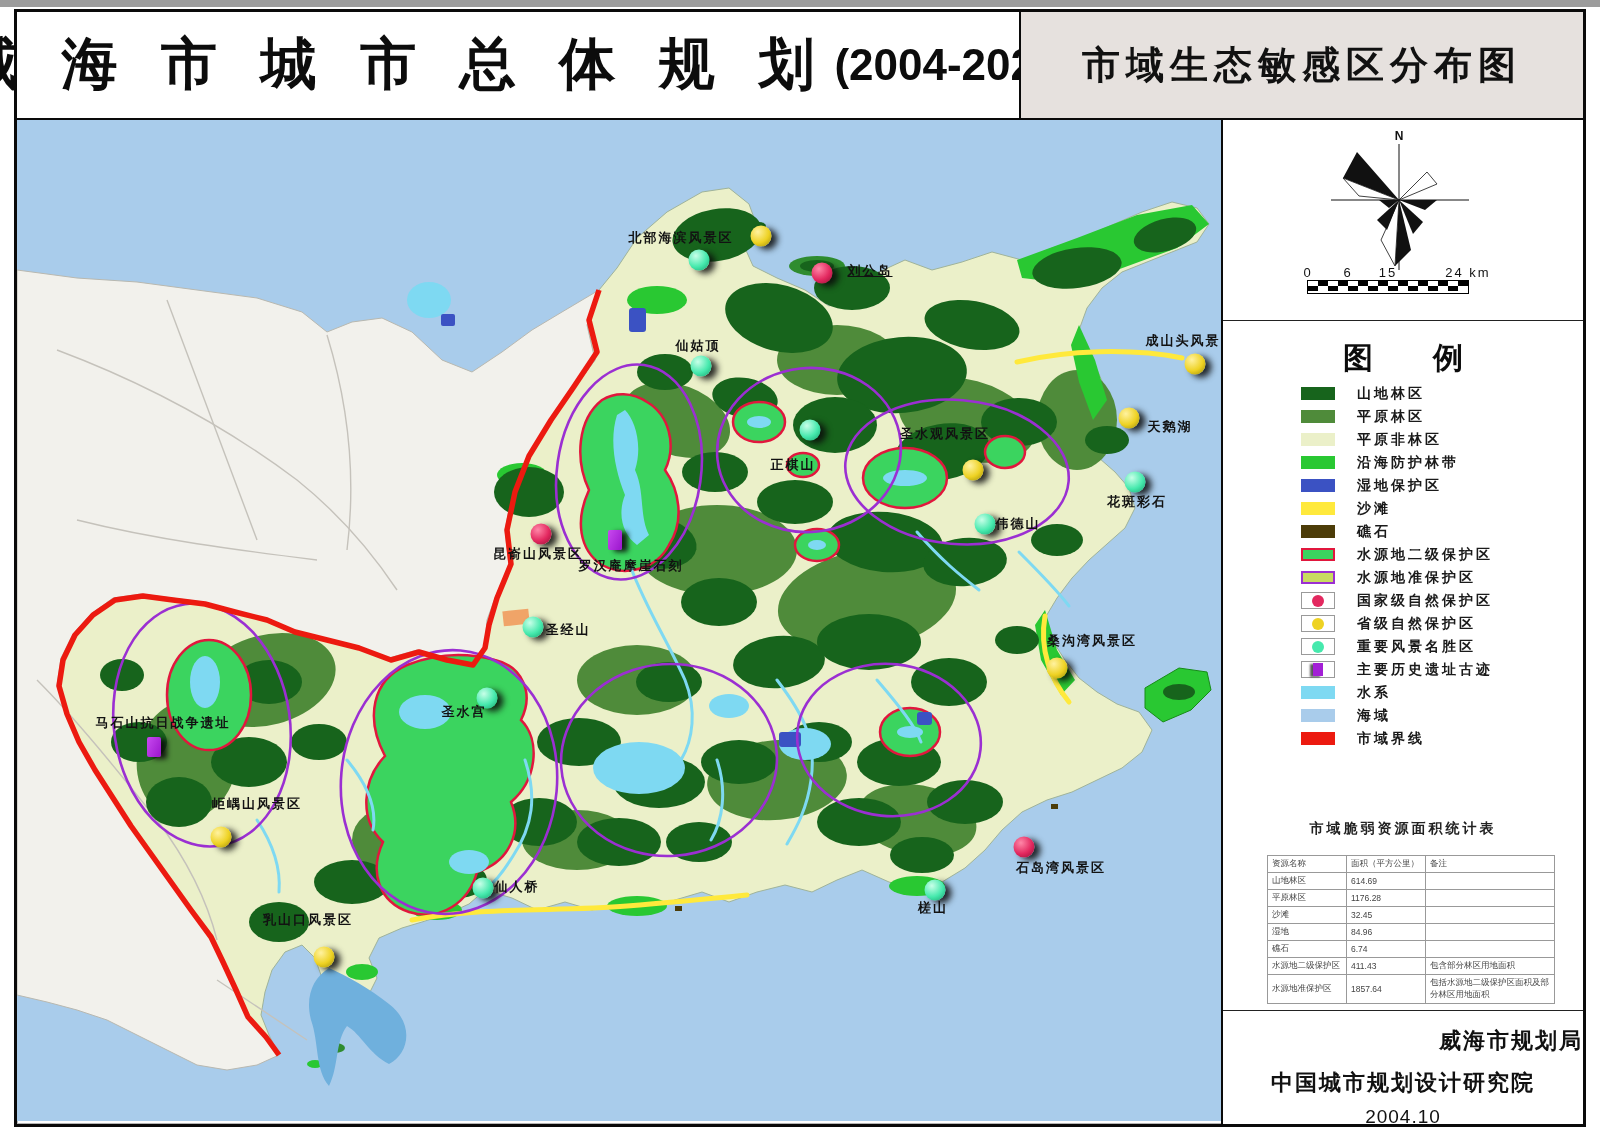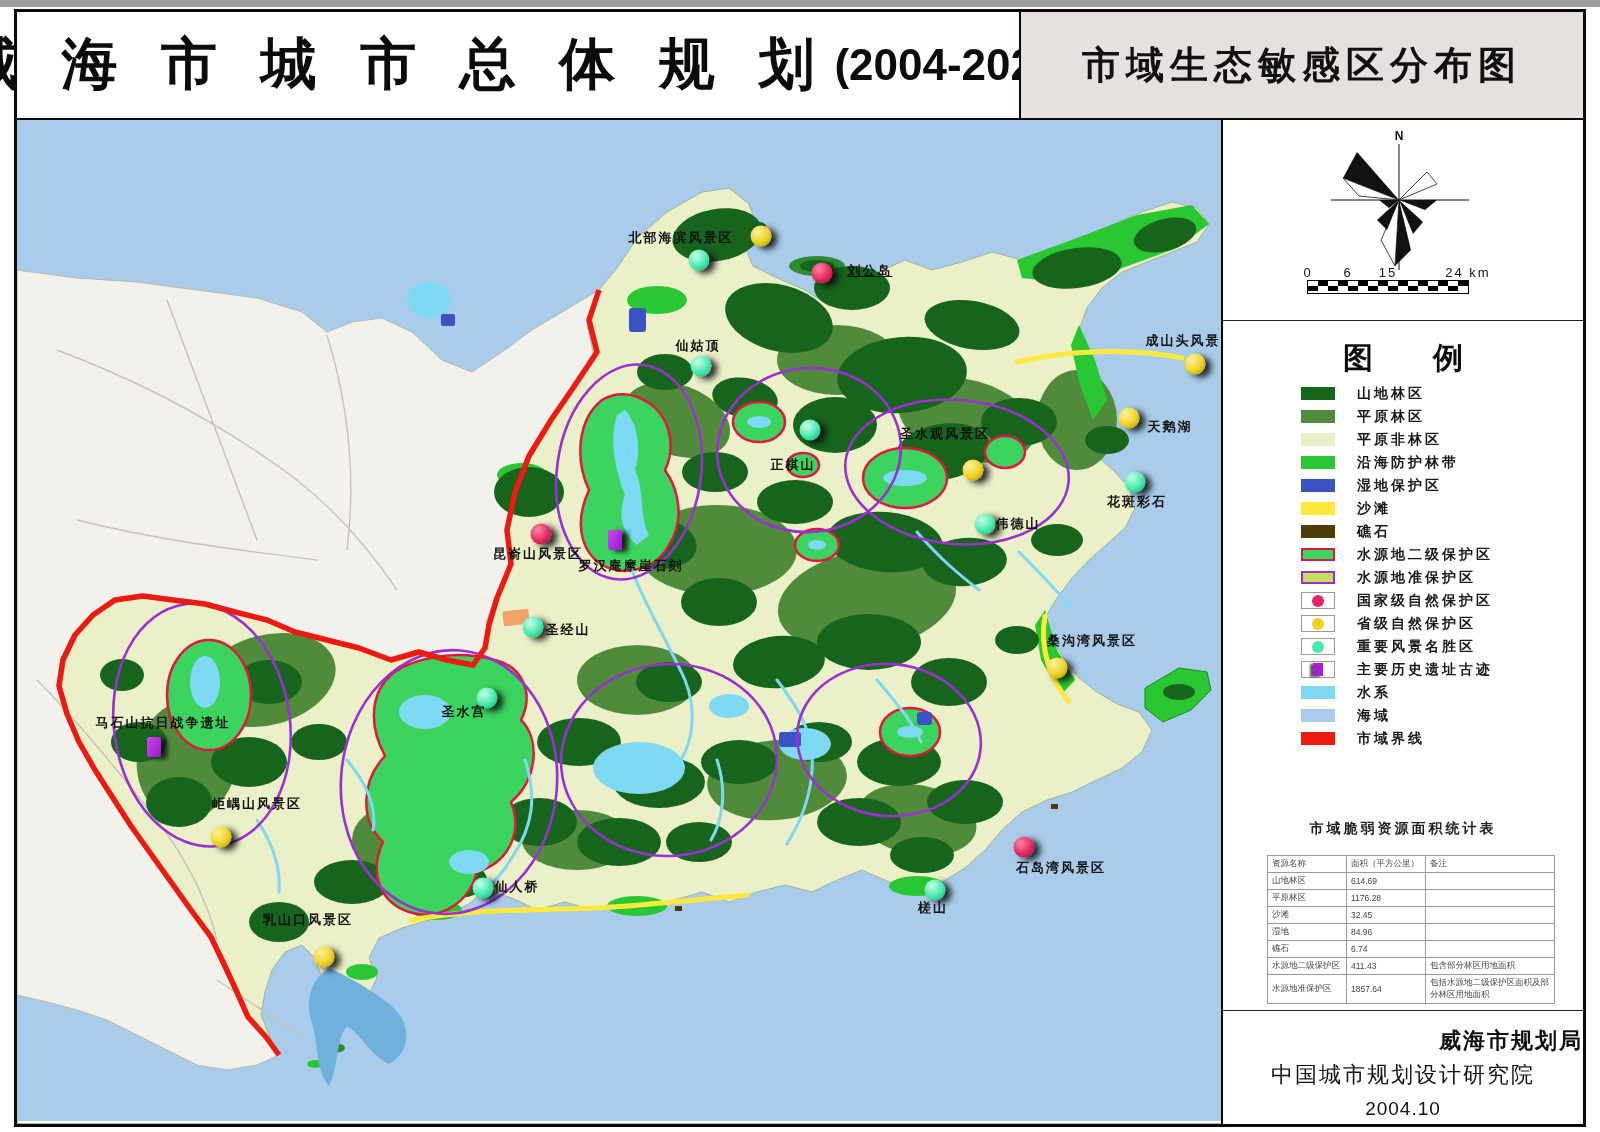--- a/index.html
+++ b/index.html
@@ -46,21 +46,21 @@
   .lg-dot{width:12px;height:12px;border-radius:50%;}
   .lg-sq{width:10px;height:13px;box-shadow:-3px 1px 2px rgba(0,0,0,.65);}
   .lg-label{font-size:14px;font-weight:600;letter-spacing:3px;color:#1a1a1a;white-space:nowrap;}
   .table-title{position:absolute;left:0;top:700px;width:100%;text-align:center;font-size:14px;font-weight:700;
     letter-spacing:3px;color:#222;}
   .stat-table{position:absolute;left:44px;top:735px;border-collapse:collapse;font-size:8.5px;color:#444;}
   .stat-table th,.stat-table td{border:1px solid #999;padding:2px 4px;font-weight:400;text-align:left;height:12px;}
   .stat-table .c1{width:70px;} .stat-table .c2{width:70px;} .stat-table .c3{width:120px;}
   .credits{position:absolute;left:0;top:898px;width:100%;text-align:center;color:#111;}
   .credits .cr1{font-size:22px;font-weight:600;letter-spacing:2px;margin-top:8px;text-align:right;}
-  .credits .cr2{font-size:22px;font-weight:400;letter-spacing:2px;margin-top:4px;}
+  .credits .cr2{font-size:22px;font-weight:700;letter-spacing:2px;margin-top:12px;}
   .credits .cr3{font-size:19px;margin-top:8px;letter-spacing:1px;}
   
   .mt{fill:#17641c;} .pf{fill:#4f8b3a;} .cs{fill:#29c832;} .wt{fill:#7ed9f2;} .wet{fill:#3b52c3;}
   .res{fill:#3bd45f;stroke:#e1173d;stroke-width:2.5;}
   .quasi{stroke:#9b2fd2;stroke-width:2.6;fill:none;}
   .river{stroke:#7ed9f2;stroke-width:3;fill:none;stroke-linecap:round;}
   .sand{stroke:#ffe93c;stroke-width:5;fill:none;stroke-linecap:round;}
   .road{stroke:#c5c2bb;stroke-width:1.4;fill:none;}
 </style>
 </head>

